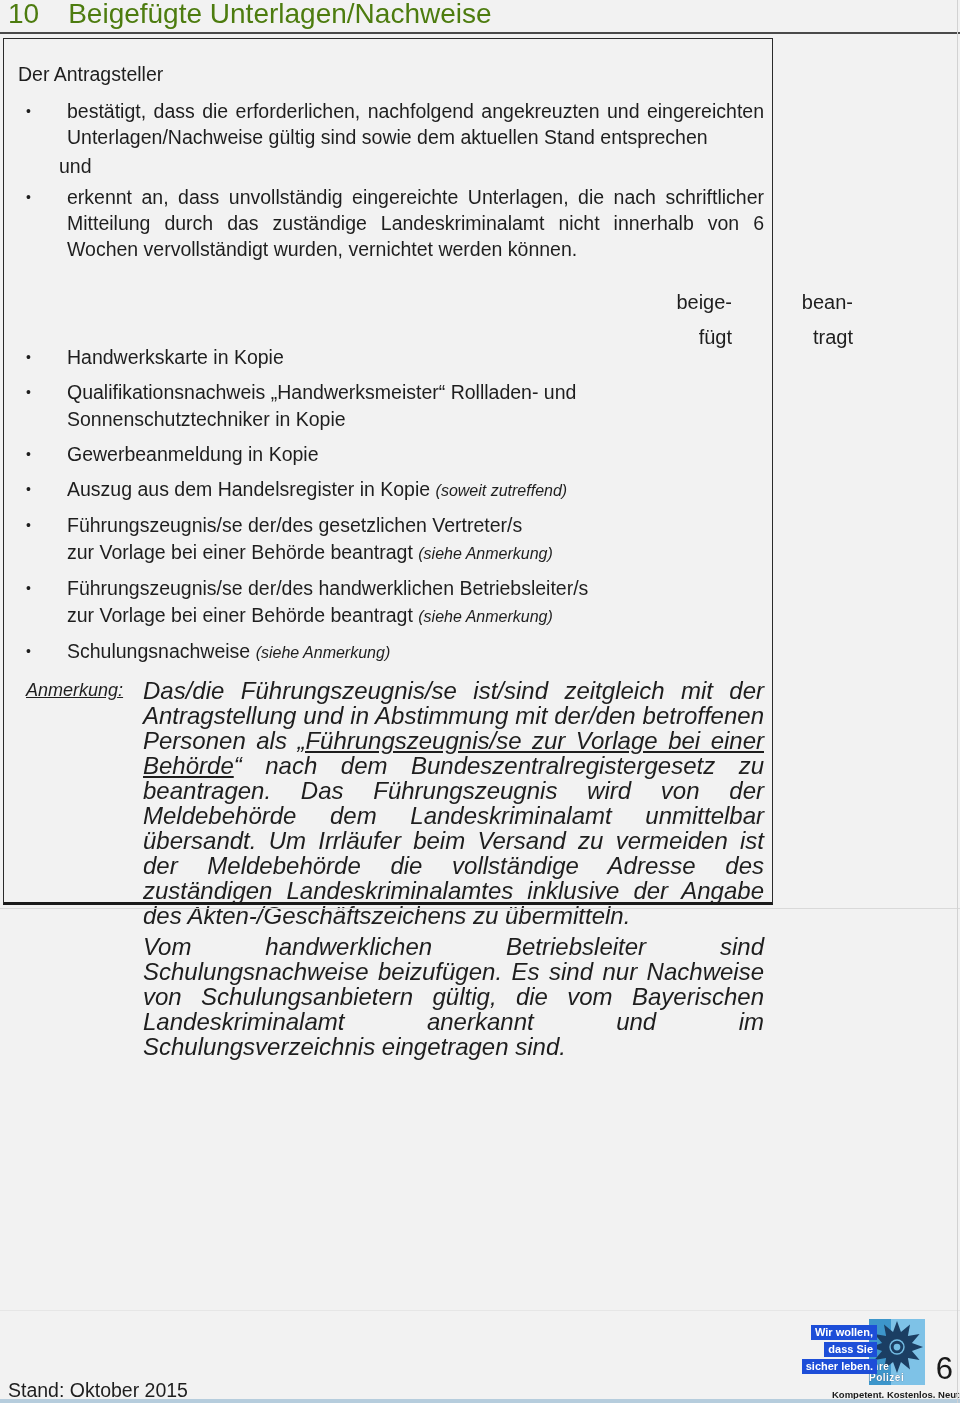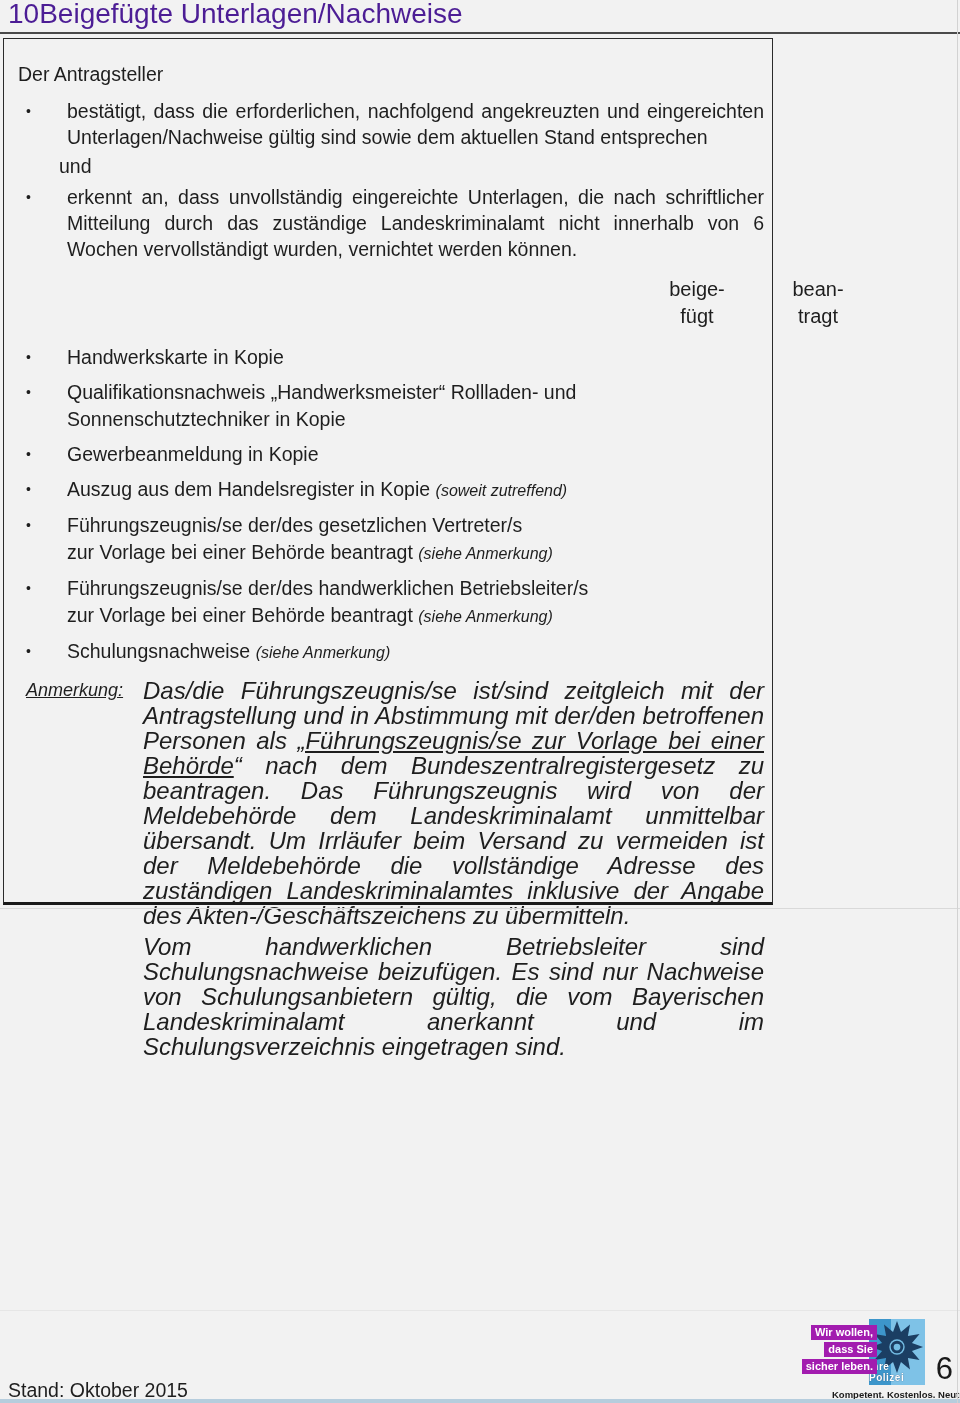--- a/index.html
+++ b/index.html
@@ -10,41 +10,41 @@
     color:#1e1e1e;
     position:relative;
     overflow:hidden;
   }
   .page{position:relative;width:960px;height:1403px;background:#f2f2f2;overflow:hidden;}
 
   
   .page-edge{position:absolute;right:2px;top:0;height:100%;border-left:1px solid #d2d2d2;}
 
   
-  .section-header{position:absolute;top:0;left:8px;display:flex;font-size:28px;line-height:28px;color:#4c1d95;}
+  .section-header{position:absolute;top:0;left:8px;display:flex;gap:29px;font-size:28px;line-height:28px;color:#4d7c0f;}
   .header-rule{position:absolute;top:32px;left:0;width:960px;border-top:2px solid #4a4a4a;}
 
   
   .main-box{
     position:absolute;left:3px;top:38px;width:770px;height:867px;
     box-sizing:border-box;
     border:1px solid #2b2b2b;border-bottom:3px solid #1a1a1a;
     padding:24px 8px 0 14px;
     font-size:19.5px;
   }
   .intro{margin-bottom:12px;line-height:23px;}
   .li{display:flex;}
   .li .marker{width:41px;flex:none;padding-left:8px;font-size:14px;line-height:26px;}
   .li .li-body{flex:1;line-height:26px;}
   .justify .li-body{text-align:justify;}
   .connector{margin-left:41px;margin-top:3px;line-height:26px;}
   .b2{margin-top:5px;}
 
   .colheads{position:relative;height:54px;margin-top:14px;margin-bottom:14px;}
-  .colhead{position:absolute;top:0;width:70px;text-align:center;white-space:pre-line;font-size:20px;line-height:27px;}
+  .colhead{position:absolute;top:9px;width:70px;text-align:right;white-space:pre-line;font-size:20px;line-height:35px;}
   .colhead.c1{left:644px;}
   .colhead.c2{left:765px;}
 
   .checklist .li{margin-bottom:8px;}
   .checklist .li .marker{line-height:27px;}
   .checklist .li .li-body{line-height:27px;}
   .note{font-style:italic;font-size:16px;}
   .note:empty{display:none;}
   .l2{display:block;}
 
@@ -72,21 +72,21 @@
   .logo-star{position:absolute;left:1px;top:1px;width:54px;height:54px;}
   .logo-brand{
     position:absolute;bottom:2px;left:0;width:100%;
     text-align:left;color:#ffffff;font-weight:700;font-size:10px;
     text-shadow:0 0 1px #1b3e63;
     letter-spacing:0.5px;
   }
   .slogan{position:absolute;top:1325px;right:83px;text-align:right;}
   .slogan-chip{
     display:block;width:max-content;margin-left:auto;margin-bottom:2px;
-    background:#a21caf;color:#ffffff;
+    background:#1d4ed8;color:#ffffff;
     font-size:11px;font-weight:700;line-height:11px;padding:2px 4px;
   }
   .logo-tagline{
     position:absolute;top:1389px;left:832px;white-space:nowrap;
     font-size:9.5px;font-weight:700;color:#1a1a1a;
   }
   .bottom-bar{position:absolute;left:0;bottom:0;width:100%;height:4px;background:#b6cddd;}
 </style>
 </head>
 <body>

